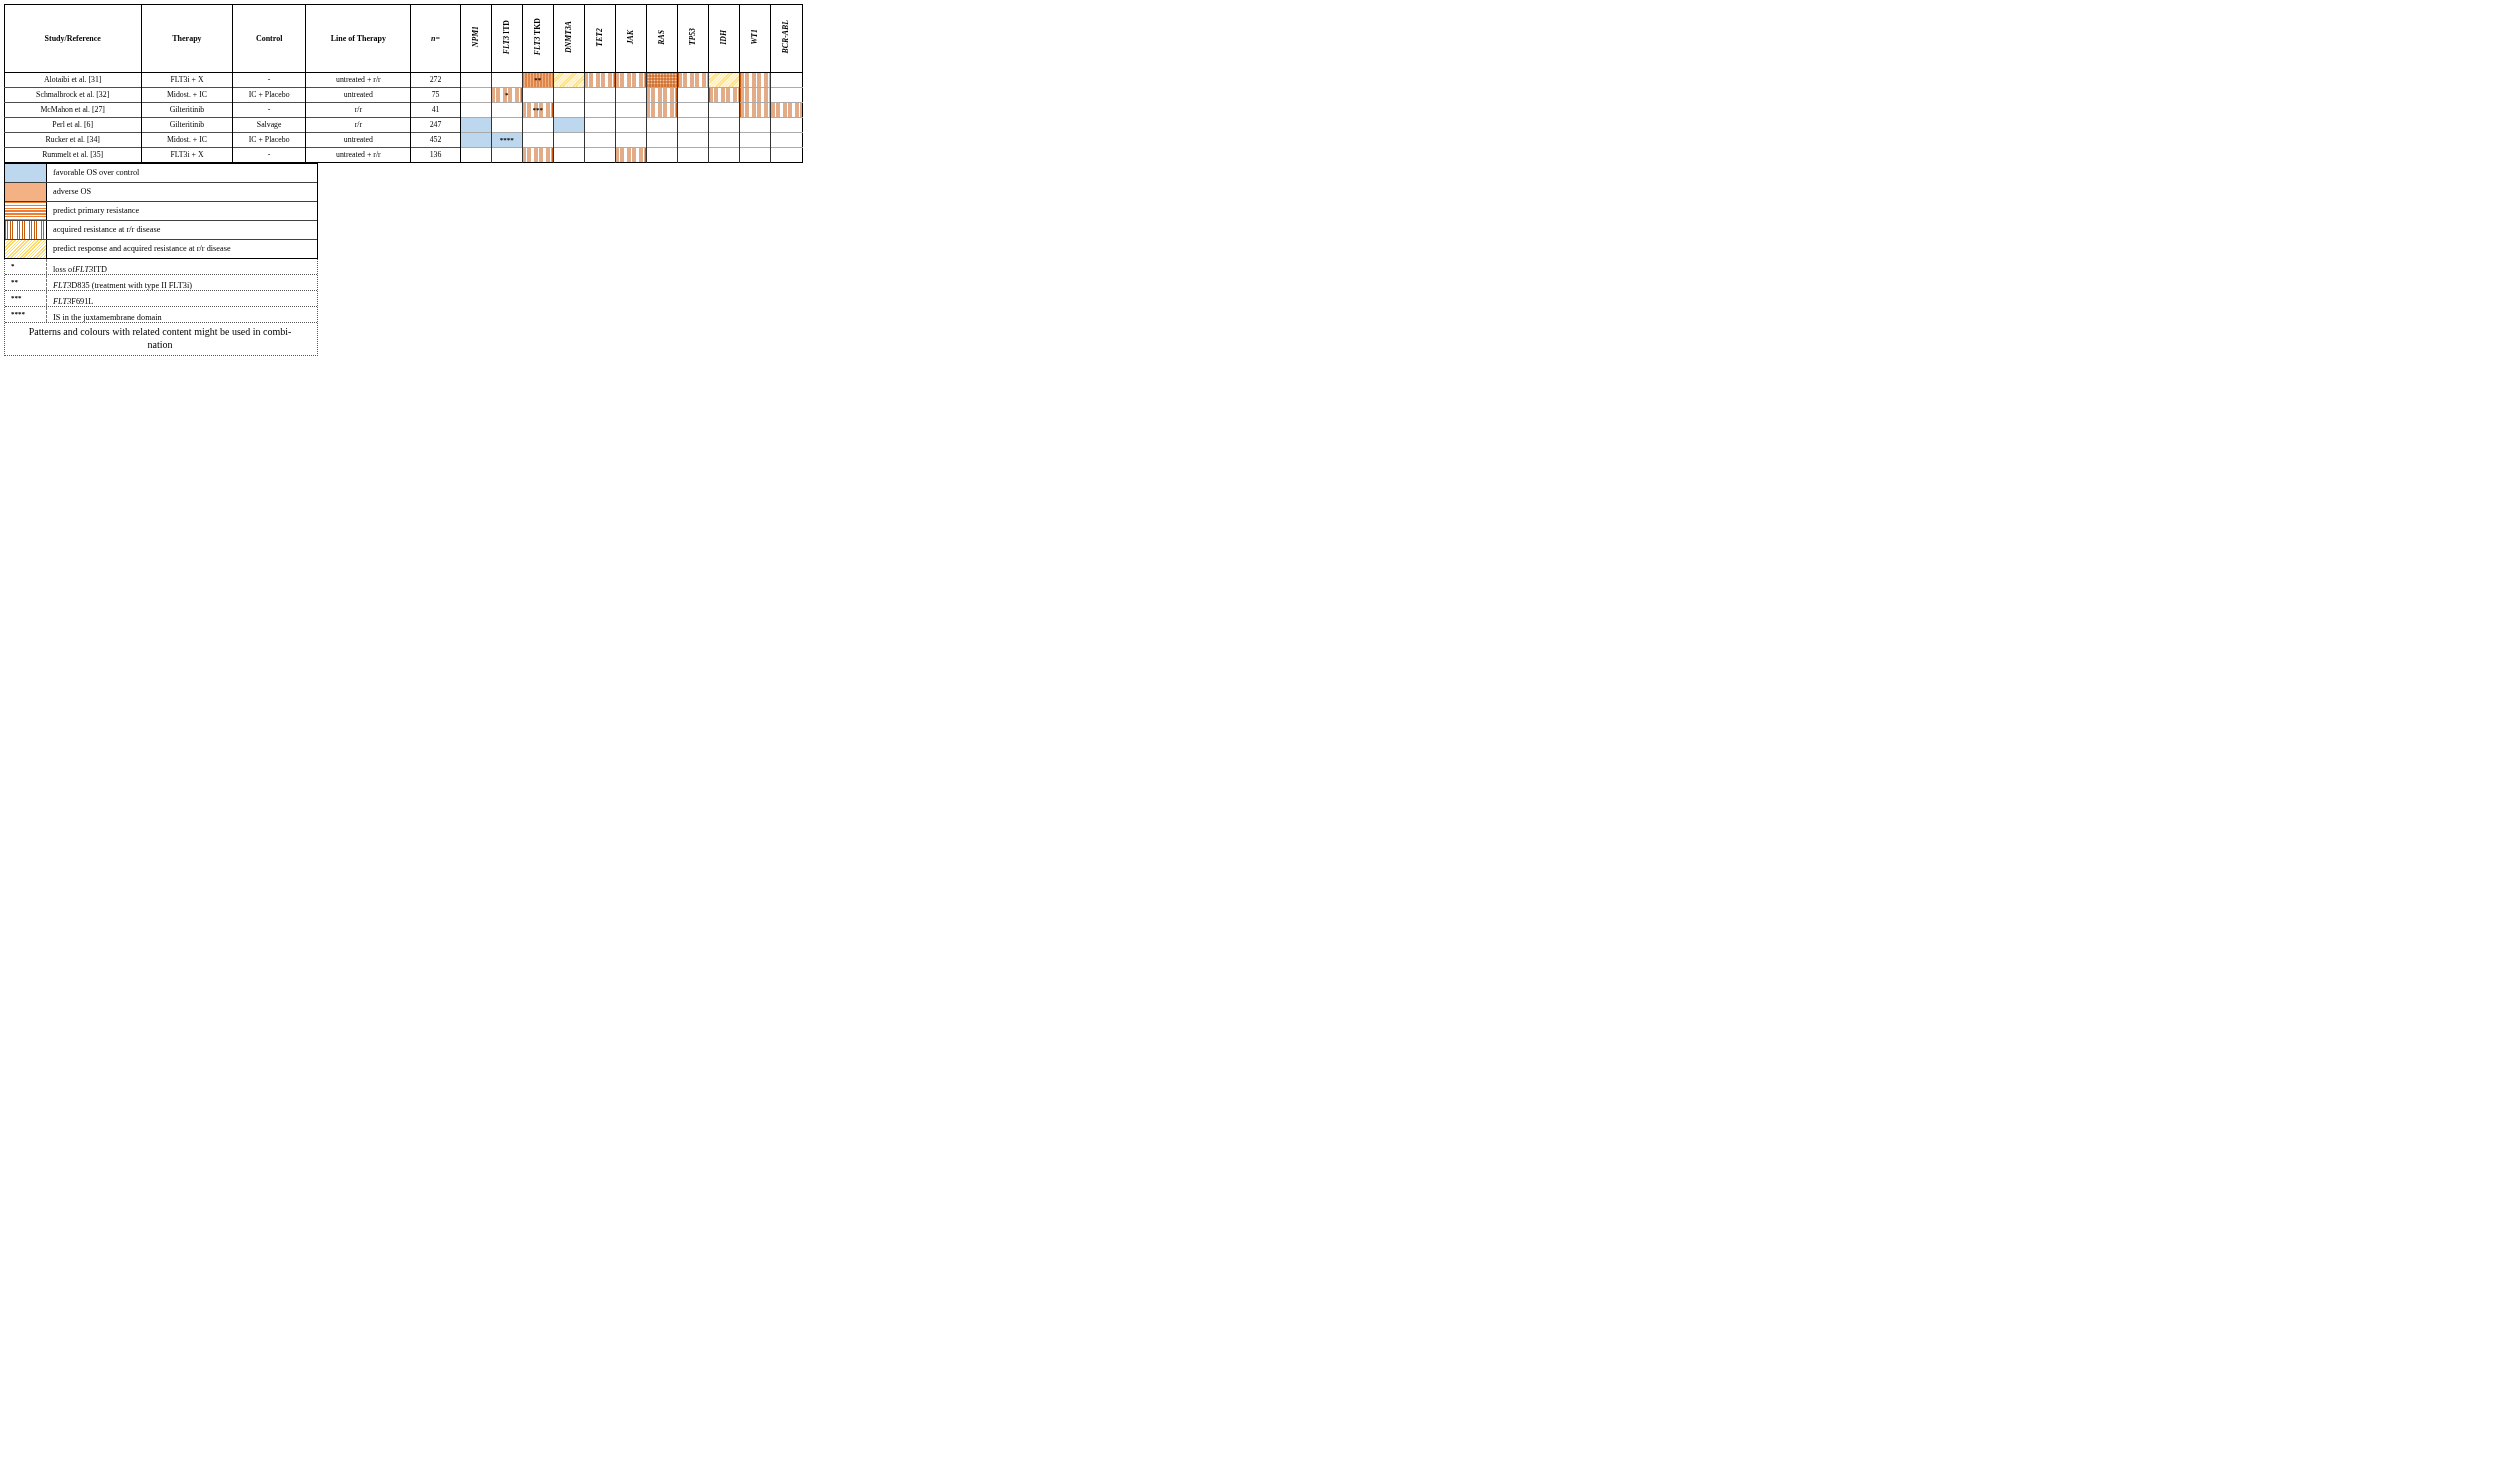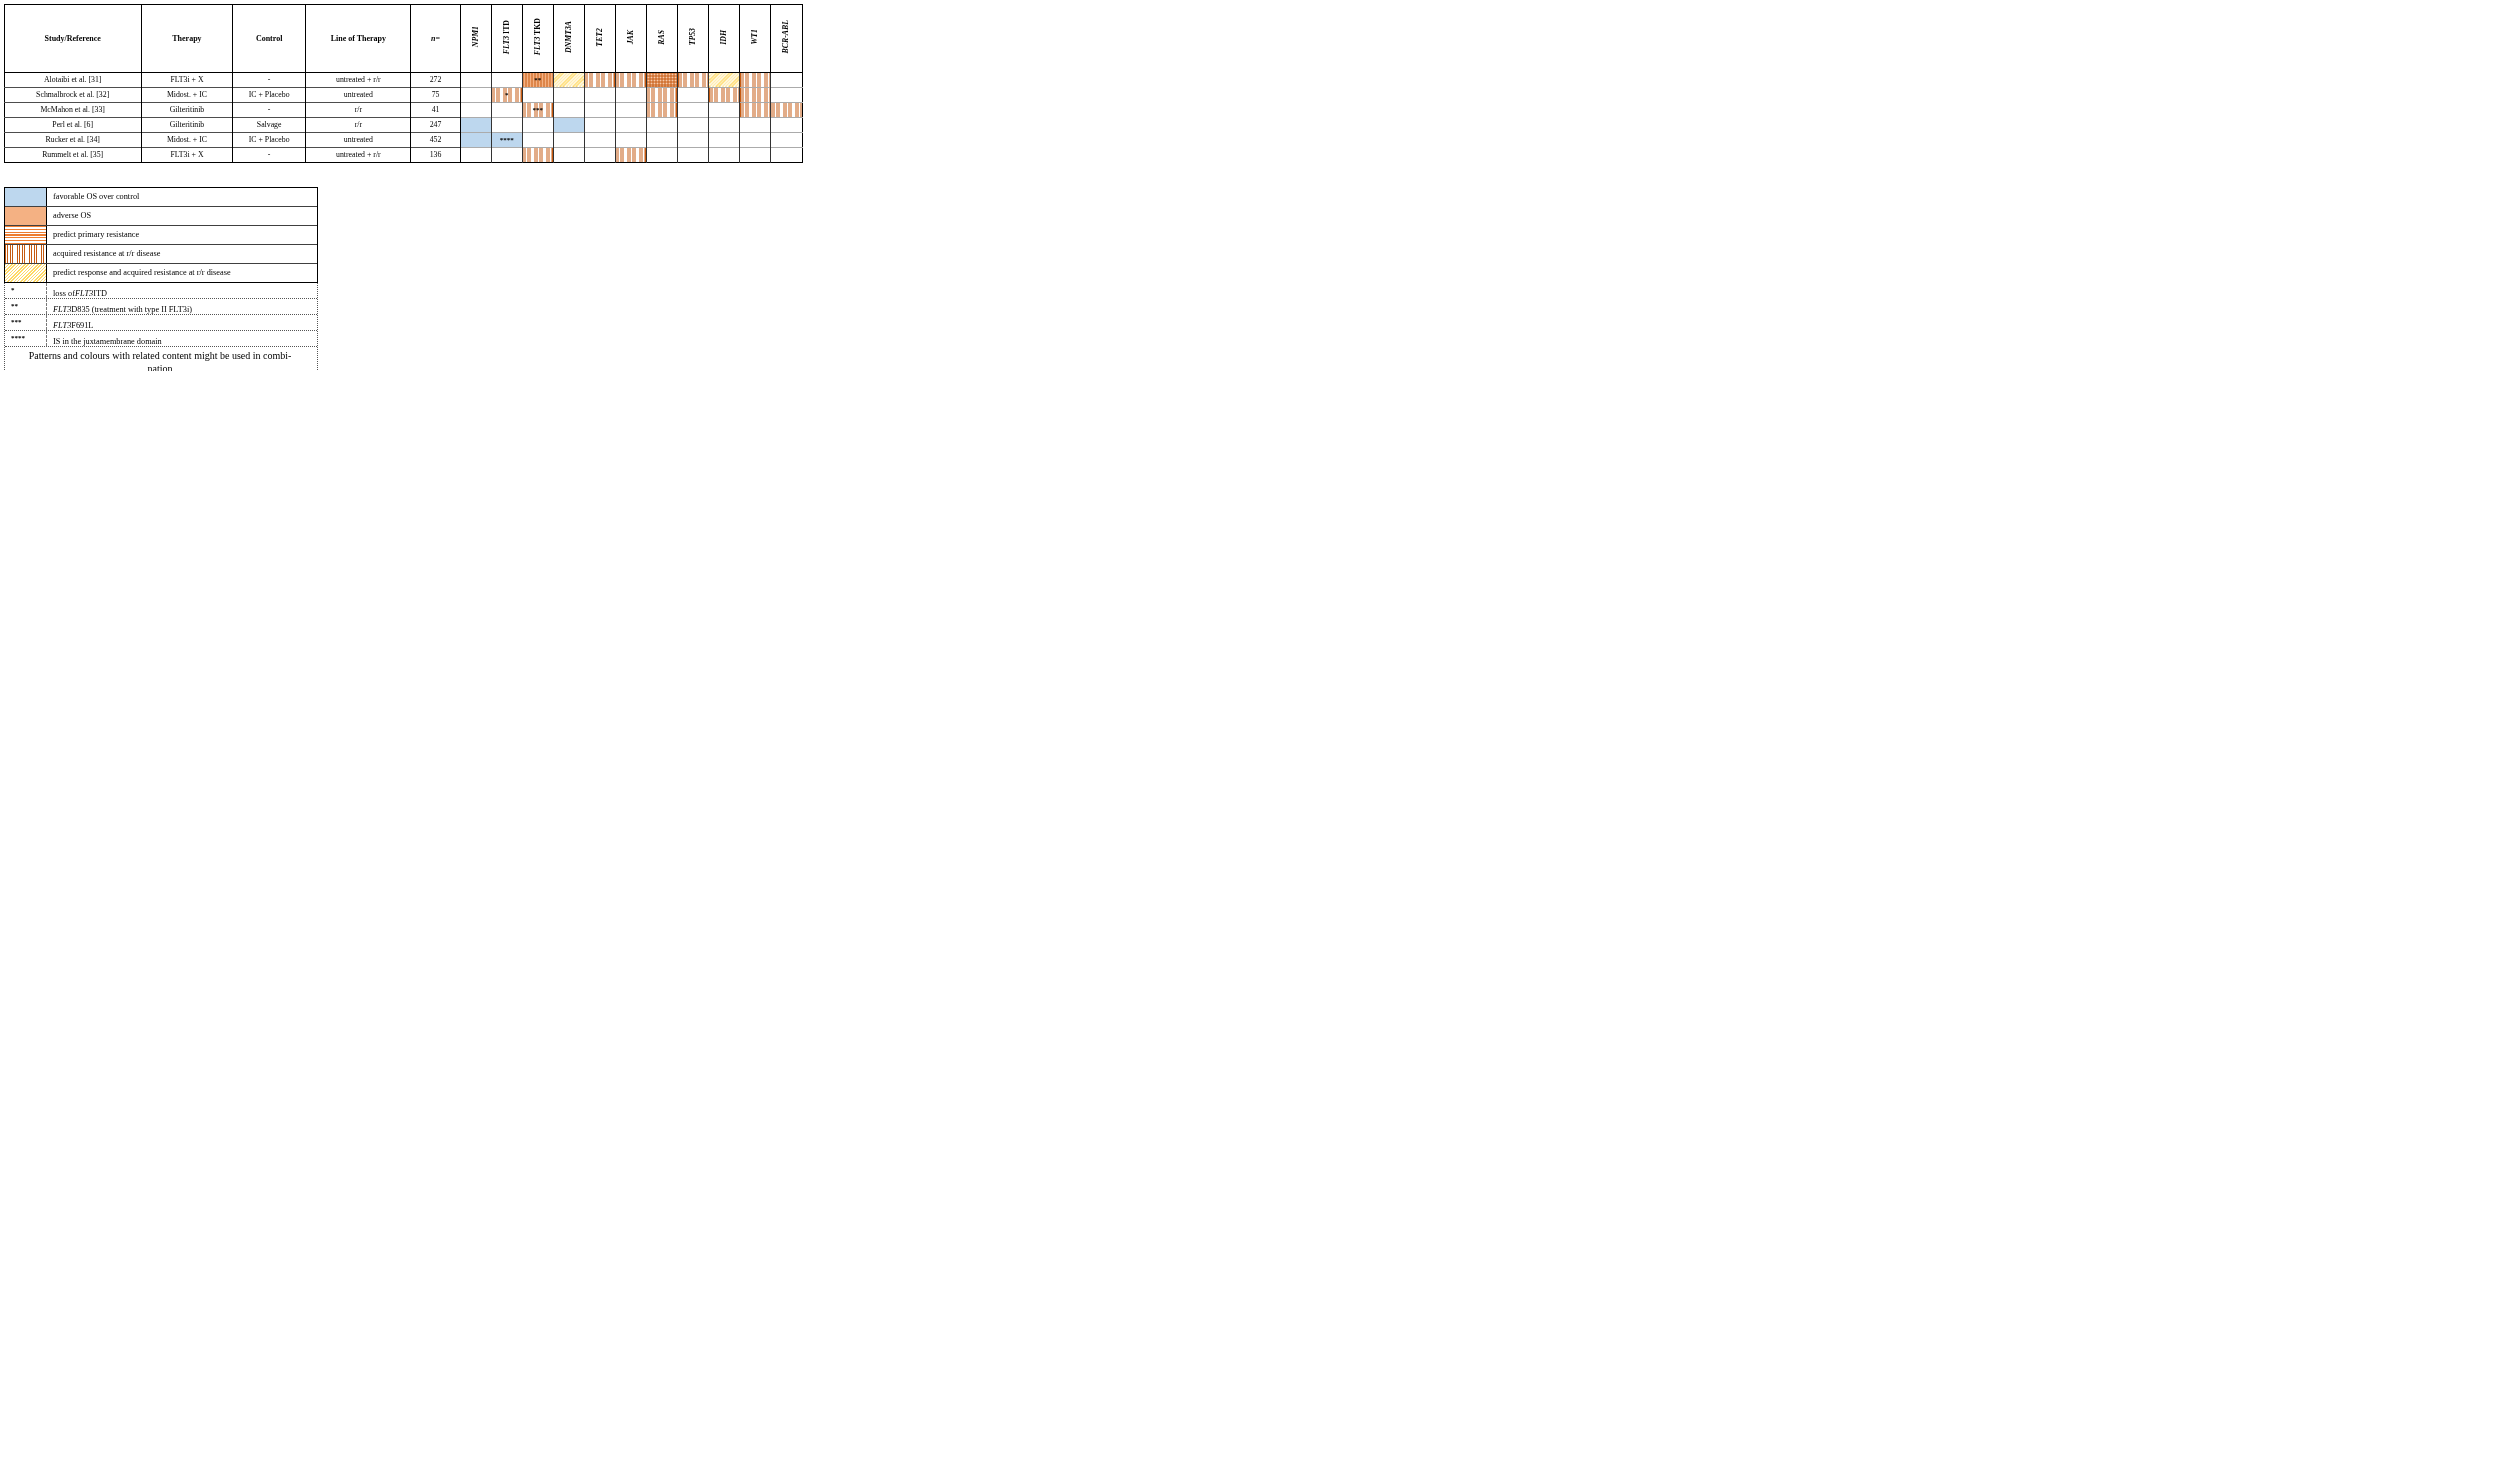--- a/index.html
+++ b/index.html
@@ -45,21 +45,21 @@
   .p-yd{background-image:repeating-linear-gradient(135deg,#FFD966 0 1.1px,rgba(0,0,0,0) 1.1px 2.3px);background-color:#fff;}
   .p-ov{background-image:repeating-linear-gradient(90deg,#C55A11 0 1px,rgba(0,0,0,0) 1px 3px);background-color:#F4B183;}
   .p-og{
     background-image:
       repeating-linear-gradient(90deg,#C55A11 0 0.9px,rgba(0,0,0,0) 0.9px 3px),
       repeating-linear-gradient(180deg,#C55A11 0 0.9px,rgba(0,0,0,0) 0.9px 3px);
     background-color:#F8CBAD;
   }
   .marker{font-weight:bold;font-size:7px;color:#000;line-height:1;}
   
-  .legend{width:314px;margin-top:24px;}
+  .legend{width:314px;}
   .legend-top{border:1.3px solid #000;}
   .lrow{display:flex;align-items:stretch;height:18px;border-top:0.5px solid #404040;}
   .lrow:first-child{border-top:none;}
   .lswatch{width:42px;flex:0 0 42px;border-right:0.5px solid #000;box-sizing:border-box;}
   .llabel{flex:1;display:flex;align-items:center;padding-left:6.5px;font-size:8.3px;}
   .legend-bottom{border:0.5px dotted #555;border-top:none;}
   .mrow{display:flex;align-items:stretch;height:15px;border-bottom:0.5px dotted #555;}
   .msym{width:42px;flex:0 0 42px;border-right:0.5px dashed #777;box-sizing:border-box;
         display:flex;align-items:center;padding-left:6.5px;font-size:7px;font-weight:bold;}
   .mlabel{flex:1;display:flex;align-items:flex-end;padding-left:6.5px;font-size:8.3px;}
@@ -131,21 +131,21 @@
           <td class="gcell"></td>
           <td class="gcell"></td>
           <td class="gcell"></td>
           <td class="gcell p-v"></td>
           <td class="gcell"></td>
           <td class="gcell p-v"></td>
           <td class="gcell p-v"></td>
           <td class="gcell"></td>
         </tr>
         <tr>
-          <td class="c-study">McMahon et al. [33]</td>
+          <td class="c-study">McMahon et al. [27]</td>
           <td class="c-therapy">Gilteritinib</td>
           <td class="c-control">-</td>
           <td class="c-line">r/r</td>
           <td class="c-n">41</td>
           <td class="gcell"></td>
           <td class="gcell"></td>
           <td class="gcell p-v"><span class="marker">***</span></td>
           <td class="gcell"></td>
           <td class="gcell"></td>
           <td class="gcell"></td>

